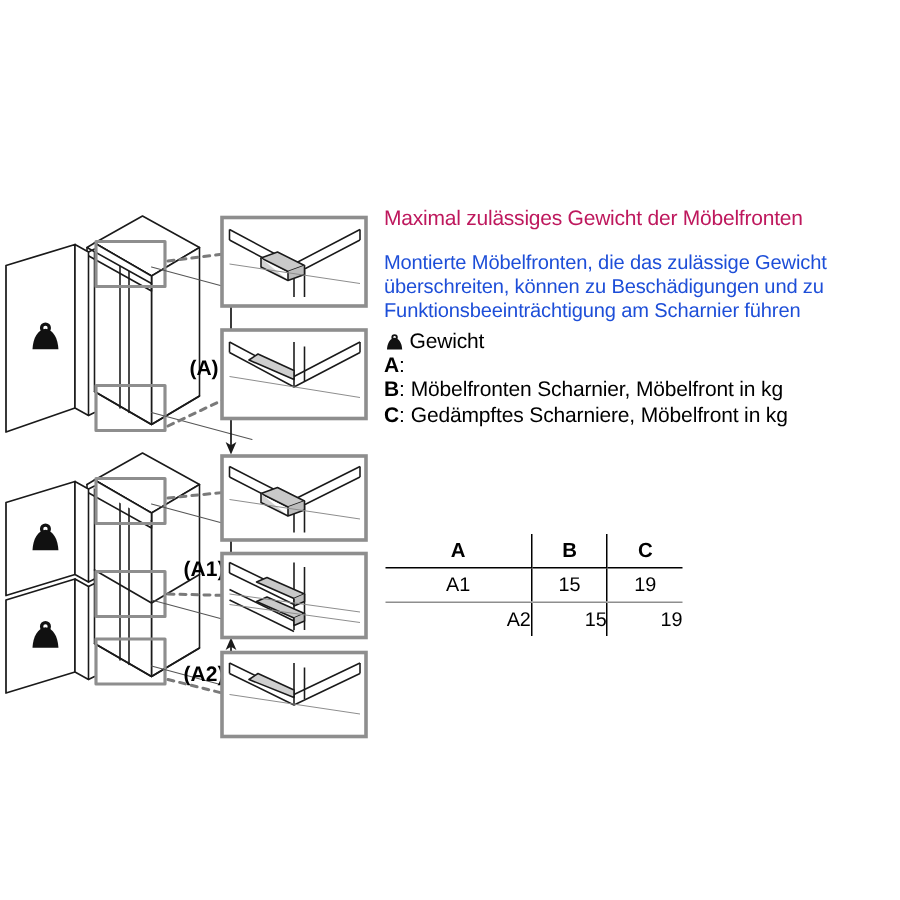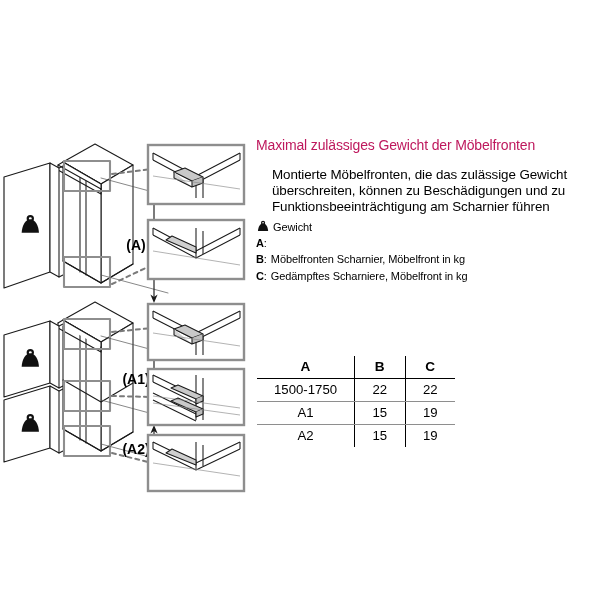--- a/index.html
+++ b/index.html
@@ -29,38 +29,38 @@
     font-size: 14px;
     font-weight: normal;
     color: #be185d;
     letter-spacing: -0.15px;
     line-height: 18px;
     margin: 0 0 13px 0;
     white-space: nowrap;
   }
   .intro {
     font-size: 13.4px;
-    color: #000000;
+    color: #1d4ed8;
     line-height: 16.2px;
-    margin: 0 0 3px 16px;
+    margin: 0 0 3px 0;
     letter-spacing: -0.1px;
   }
   .legend {
     margin: 0;
     padding: 0;
     list-style: none;
   }
   .legend li {
-    font-size: 11px;
+    font-size: 14px;
     line-height: 16.4px;
     color: #000000;
     letter-spacing: -0.1px;
     white-space: nowrap;
     display: flex;
-    align-items: center;
+    align-items: flex-end;
   }
   .legend .key {
     font-weight: bold;
     flex: 0 0 auto;
   }
   .legend .sep {
     flex: 0 0 auto;
   }
   .legend .desc {
     flex: 0 0 auto;
@@ -101,20 +101,21 @@
     font-weight: bold;
     font-size: 13.6px;
     border-bottom: 1.6px solid #000;
   }
   .spec-table tbody td {
     border-bottom: 1.1px solid #8e8e8e;
     font-weight: normal;
   }
   .spec-table tbody tr:last-child td {
     border-bottom: none;
+    text-align: right;
   }
   .spec-table tbody td.bold {
     font-weight: normal;
   }
   .spec-table .c-a { width: 98px; }
   .spec-table .c-b { width: 50px; border-left: 1.4px solid #000; }
   .spec-table .c-c { width: 50px; border-left: 1.4px solid #000; }
 
   
   .fig {
@@ -370,25 +371,20 @@
 
   <table class="spec-table">
     <thead>
       <tr>
         <th class="c-a">A</th>
         <th class="c-b">B</th>
         <th class="c-c">C</th>
       </tr>
     </thead>
     <tbody>
-      <tr>
-        <td class="c-a">1500-1750</td>
-        <td class="c-b">22</td>
-        <td class="c-c">22</td>
-      </tr>
       <tr>
         <td class="c-a bold">A1</td>
         <td class="c-b">15</td>
         <td class="c-c">19</td>
       </tr>
       <tr>
         <td class="c-a bold">A2</td>
         <td class="c-b">15</td>
         <td class="c-c">19</td>
       </tr>

